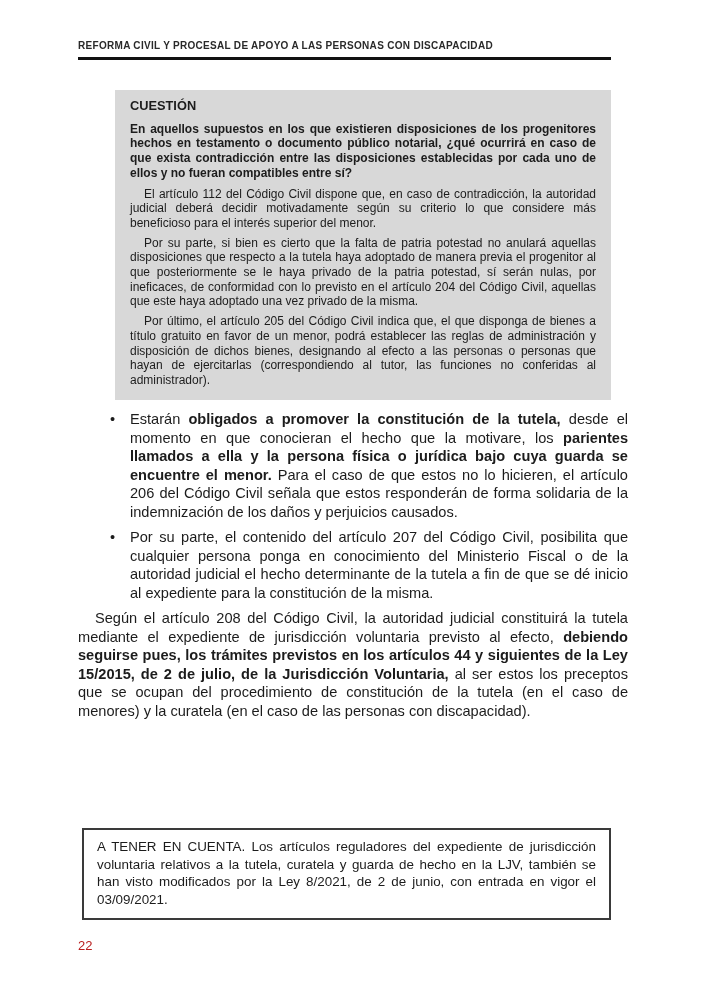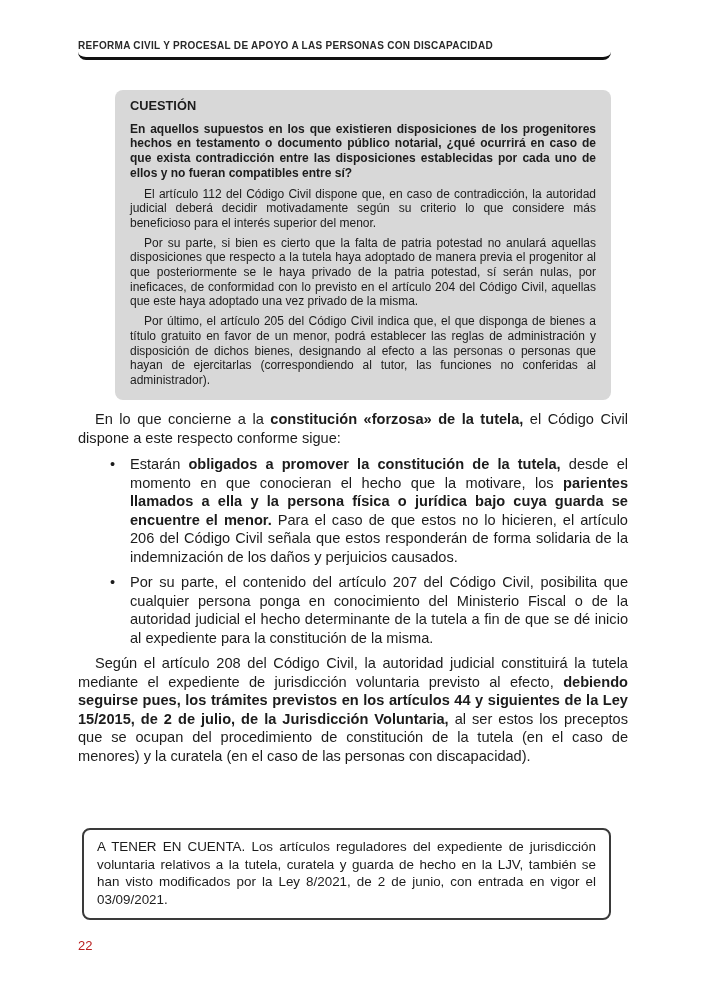--- a/index.html
+++ b/index.html
@@ -1,15 +1,15 @@
 <!DOCTYPE html>
 <html lang="es"><head>
 <meta charset="utf-8">
 <style>
-  * { margin:0; padding:0; box-sizing:border-box;border-radius:8px; }
+  * { margin:0; padding:0; box-sizing:border-box; }
   html,body { background:#ffffff; }
   body { font-family:"Liberation Sans", sans-serif; color:#1c1c1c; }
   .page {
     position:relative; width:714px; height:1007px; background:#fff; overflow:hidden;
   }
   
   .header {
     position:absolute; left:78px; top:40px; width:533px;
     font-size:10px; font-weight:bold; letter-spacing:0.3px; color:#2a2a2a;
     padding-bottom:6px; border-bottom:3px solid #111;
@@ -61,21 +61,20 @@
 
   <div class="cuestion">
     <div class="title">CUESTIÓN</div>
     <p class="question">En aquellos supuestos en los que existieren disposiciones de los progenitores hechos en testamento o documento público notarial, ¿qué ocurrirá en caso de que exista contradicción entre las disposiciones establecidas por cada uno de ellos y no fueran compatibles entre sí?</p>
     <p class="norm">El artículo 112 del Código Civil dispone que, en caso de contradicción, la autoridad judicial deberá decidir motivadamente según su criterio lo que considere más beneficioso para el interés superior del menor.</p>
     <p class="norm">Por su parte, si bien es cierto que la falta de patria potestad no anulará aquellas disposiciones que respecto a la tutela haya adoptado de manera previa el progenitor al que posteriormente se le haya privado de la patria potestad, sí serán nulas, por ineficaces, de conformidad con lo previsto en el artículo 204 del Código Civil, aquellas que este haya adoptado una vez privado de la misma.</p>
     <p class="norm">Por último, el artículo 205 del Código Civil indica que, el que disponga de bienes a título gratuito en favor de un menor, podrá establecer las reglas de administración y disposición de dichos bienes, designando al efecto a las personas o personas que hayan de ejercitarlas (correspondiendo al tutor, las funciones no conferidas al administrador).</p>
   </div>
 
   <div class="main">
-    <p class="intro indent"><span>En lo que concierne a la </span><b>constitución «forzosa» de la tutela,</b><span> el Código Civil dispone a este respecto conforme sigue:</span></p>
 
     <div class="bullet">
       <span class="dot">•</span>
       <div class="btxt"><span>Estarán </span><b>obligados a promover la constitución de la tutela,</b><span> desde el momento en que conocieran el hecho que la motivare, los </span><b>parientes llamados a ella y la persona física o jurídica bajo cuya guarda se encuentre el menor.</b><span> Para el caso de que estos no lo hicieren, el artículo 206 del Código Civil señala que estos responderán de forma solidaria de la indemnización de los daños y perjuicios causados.</span></div>
     </div>
 
     <div class="bullet">
       <span class="dot">•</span>
       <div class="btxt"><span>Por su parte, el contenido del artículo 207 del Código Civil, posibilita que cualquier persona ponga en conocimiento del Ministerio Fiscal o de la autoridad judicial el hecho determinante de la tutela a fin de que se dé inicio al expediente para la constitución de la misma.</span></div>
     </div>

